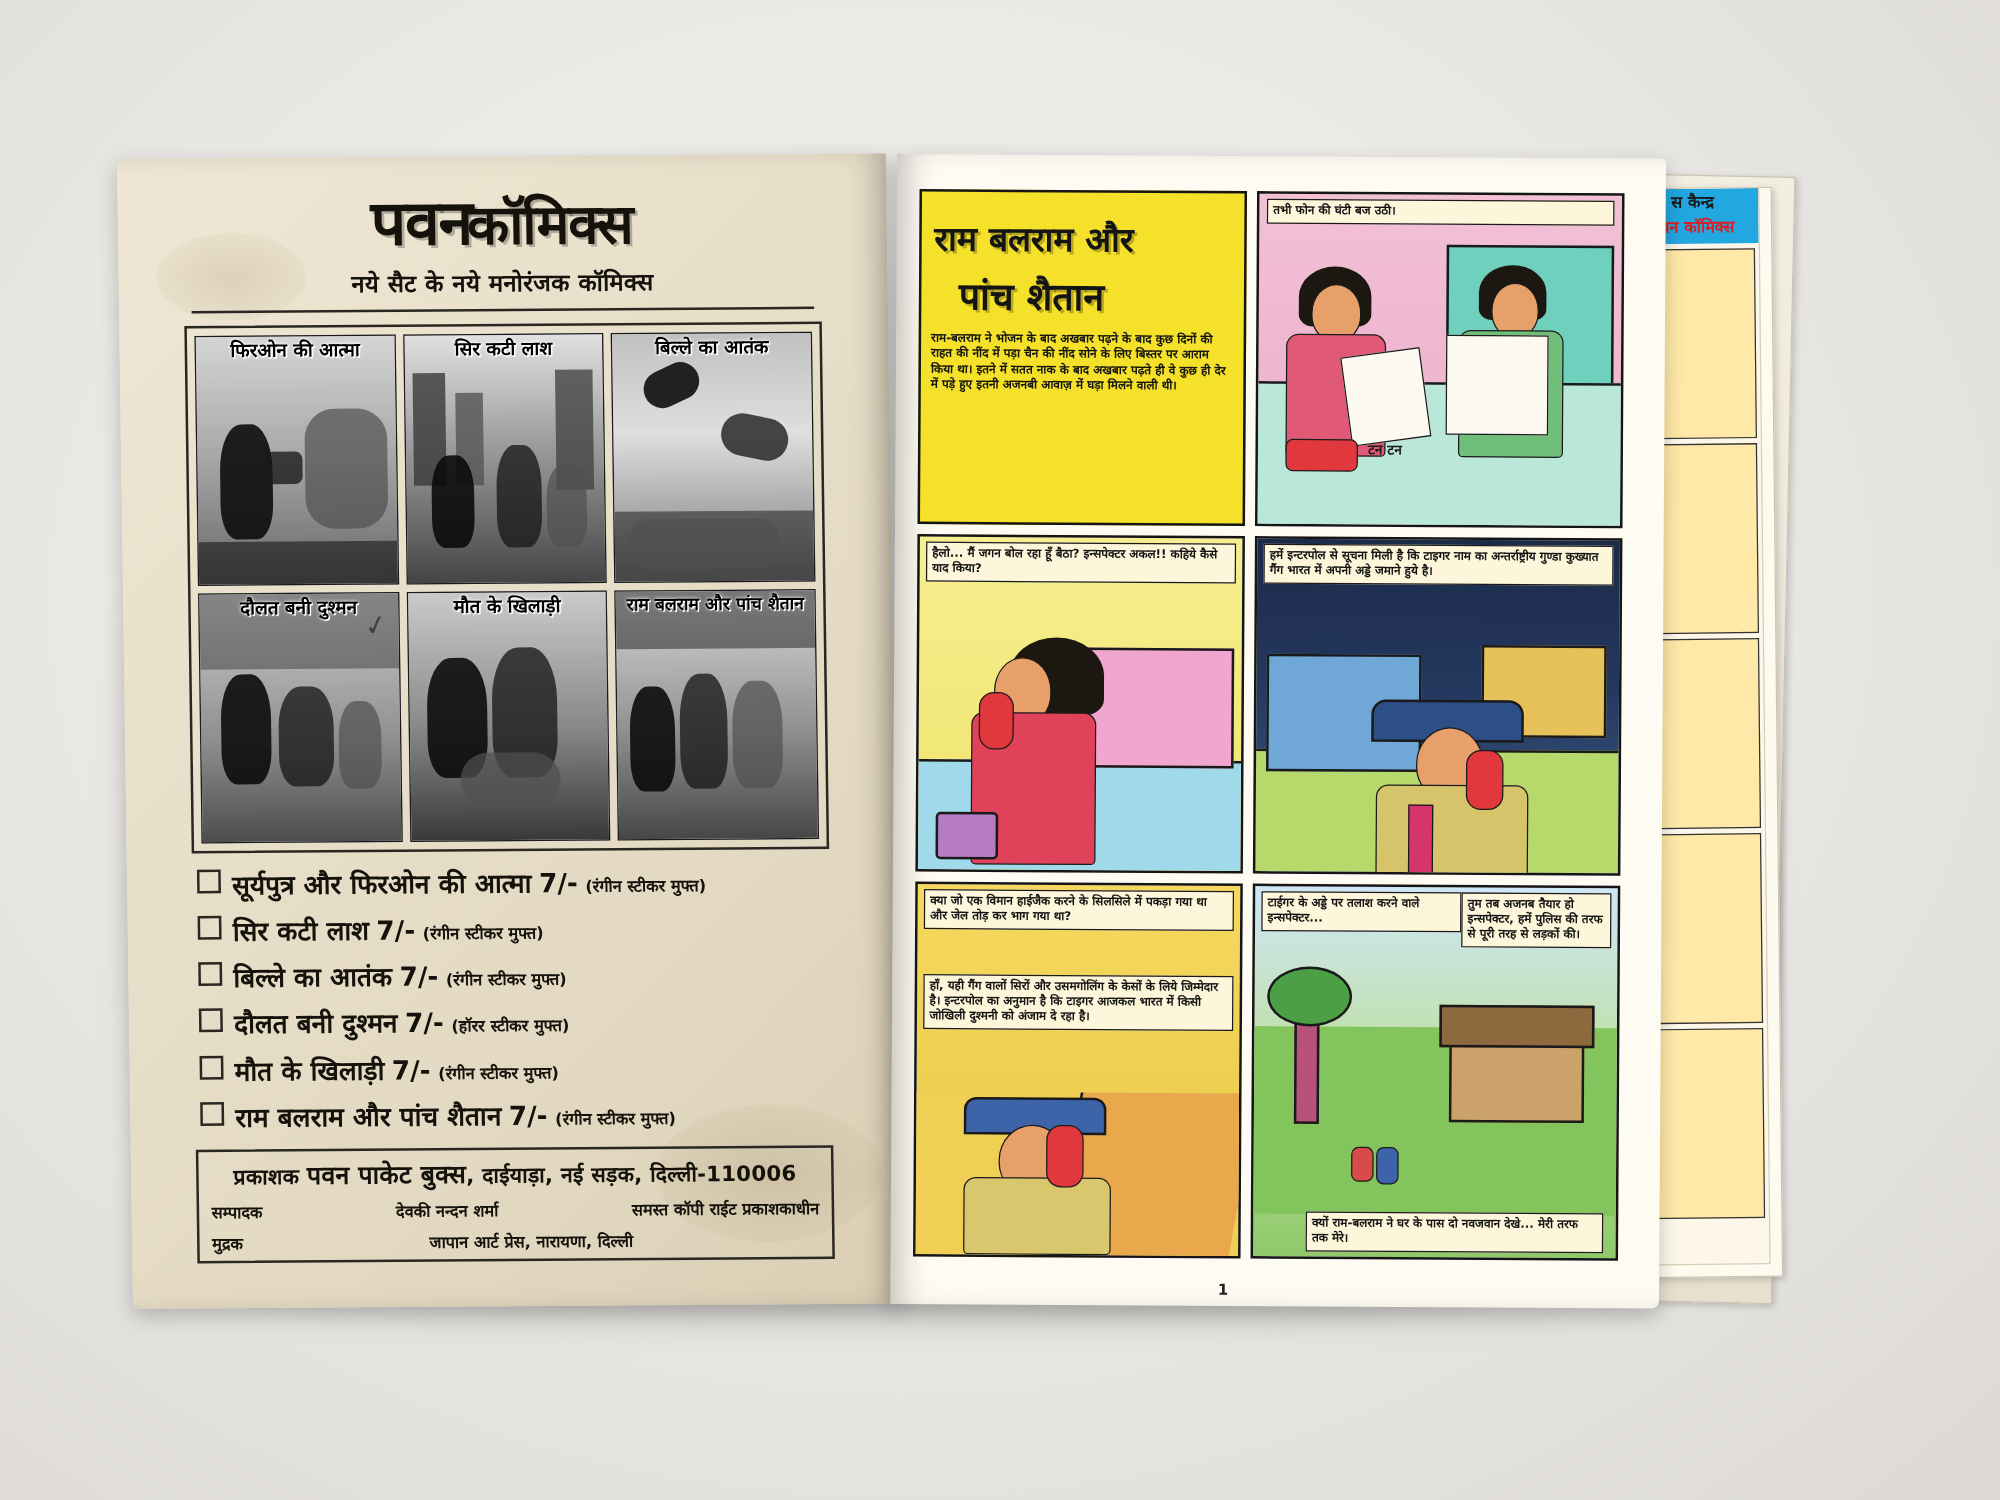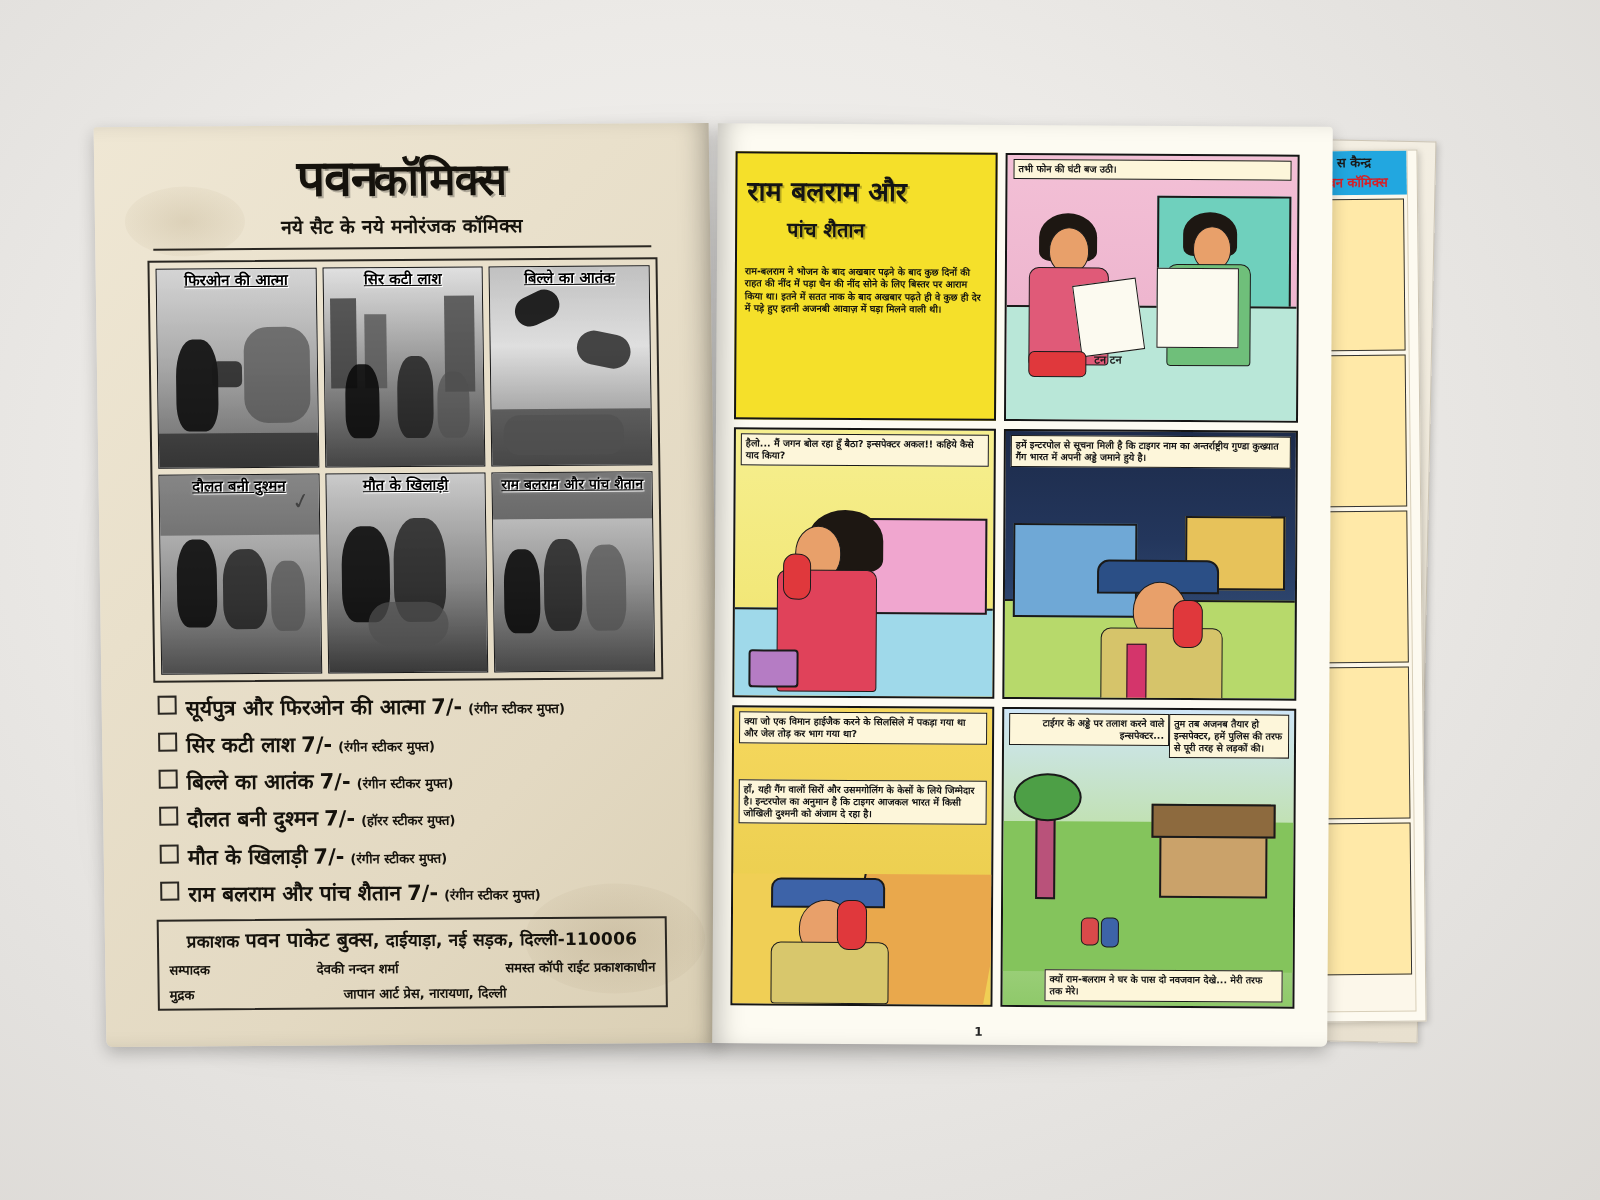--- a/index.html
+++ b/index.html
@@ -172,21 +172,20 @@
     position: absolute;
     left: 0; right: 0; top: 4px;
     text-align: center;
     font-size: 15px;
     font-weight: bold;
     color: #111;
     text-shadow: 0 0 3px #fff, 1px 1px 0 #fff;
     z-index: 3;
     line-height: 1.05;
     padding: 0 3px;
-    text-decoration: underline;
   }
   .cover .ctitle.two { font-size: 14px; }
   .art {
     position: absolute;
     inset: 0;
   }
   .a1 { background: linear-gradient(180deg,#cfc9be 0%,#a9a299 48%,#6f6a63 100%); }
   .a2 { background: linear-gradient(180deg,#d8d3c9 0%,#8e8a83 55%,#4f4c47 100%); }
   .a3 { background: linear-gradient(180deg,#bdb8ae 0%,#d7d2c8 40%,#7d7971 100%); }
   .a4 { background: linear-gradient(180deg,#cac4b9 0%,#908b83 60%,#56534e 100%); }
@@ -287,21 +286,21 @@
   
   .p1 { background: #f5e02a; }
   .title-1, .title-2 {
     position: absolute;
     left: 10px;
     font-weight: bold;
     color: #141414;
     text-shadow: 2px 2px 0 rgba(0,0,0,0.25);
   }
   .title-1 { top: 18px; font-size: 27px; }
-  .title-2 { top: 62px; font-size: 20px; left: 50px; }
+  .title-2 { top: 62px; font-size: 30px; left: 30px; }
   .p1 .body-text {
     position: absolute;
     left: 8px; right: 8px; top: 112px;
     font-size: 9.5px;
     line-height: 1.3;
     font-weight: bold;
     color: #15150f;
   }
   
   .p2 { background: linear-gradient(180deg,#f3c0d6 0%, #eeb6cf 55%, #e7a8c5 100%); }
@@ -583,21 +582,21 @@
           <div class="cap" style="left:5px;top:72px;right:5px;">हाँ, यही गैंग वालों सिरों और उसमगोलिंग के केसों के लिये जिम्मेदार है। इन्टरपोल का अनुमान है कि टाइगर आजकल भारत में किसी जोखिली दुश्मनी को अंजाम दे रहा है।</div>
           <div class="blk" style="left:0;bottom:0;width:100%;height:130px;background:#f0cf55;"></div>
           <div class="blk" style="left:120px;bottom:0;width:140px;height:130px;background:#e9a84c;border-left:2px solid #1a1a1a;transform:skewX(-10deg);"></div>
           <div class="blk" style="left:38px;bottom:96px;width:110px;height:26px;background:#3d63a8;border:2px solid #1a1a1a;border-radius:10px 10px 0 0;"></div>
           <div class="head" style="left:66px;bottom:48px;width:52px;height:54px;"></div>
           <div class="torso" style="left:38px;bottom:0;width:116px;height:60px;background:#d8c76c;"></div>
           <div class="phone-red" style="left:104px;bottom:54px;width:28px;height:48px;border-radius:12px;"></div>
         </div>
 
         <div class="panel p6">
-          <div class="cap" style="left:5px;top:4px;width:150px;text-align:right;">टाईगर के अड्डे पर तलाश करने वाले इन्सपेक्टर...</div>
+          <div class="cap" style="left:5px;top:4px;width:150px;">टाईगर के अड्डे पर तलाश करने वाले इन्सपेक्टर...</div>
           <div class="cap" style="right:5px;top:4px;width:110px;">तुम तब अजनब तैयार हो इन्सपेक्टर, हमें पुलिस की तरफ से पूरी तरह से लड़कों की।</div>
           <div class="blk" style="left:0;bottom:34px;width:100%;height:150px;background:#84c45c;"></div>
           <div class="blk" style="left:156px;bottom:108px;width:104px;height:66px;background:#caa26a;border:2px solid #1a1a1a;"></div>
           <div class="blk" style="left:148px;bottom:168px;width:120px;height:30px;background:#8d6a3e;border:2px solid #1a1a1a;"></div>
           <div class="blk" style="left:32px;bottom:106px;width:16px;height:96px;background:#b9527a;border:2px solid #1a1a1a;"></div>
           <div class="blk" style="left:10px;bottom:184px;width:64px;height:44px;background:#4d9f46;border-radius:50%;border:2px solid #1a1a1a;"></div>
           <div class="blk" style="left:78px;bottom:60px;width:16px;height:26px;background:#d94a4a;border:1.5px solid #1a1a1a;border-radius:6px;"></div>
           <div class="blk" style="left:98px;bottom:58px;width:16px;height:28px;background:#3d63a8;border:1.5px solid #1a1a1a;border-radius:6px;"></div>
           <div class="cap" style="left:42px;bottom:4px;right:10px;">क्यों राम-बलराम ने घर के पास दो नवजवान देखे... मेरी तरफ तक मेरे।</div>
         </div>

